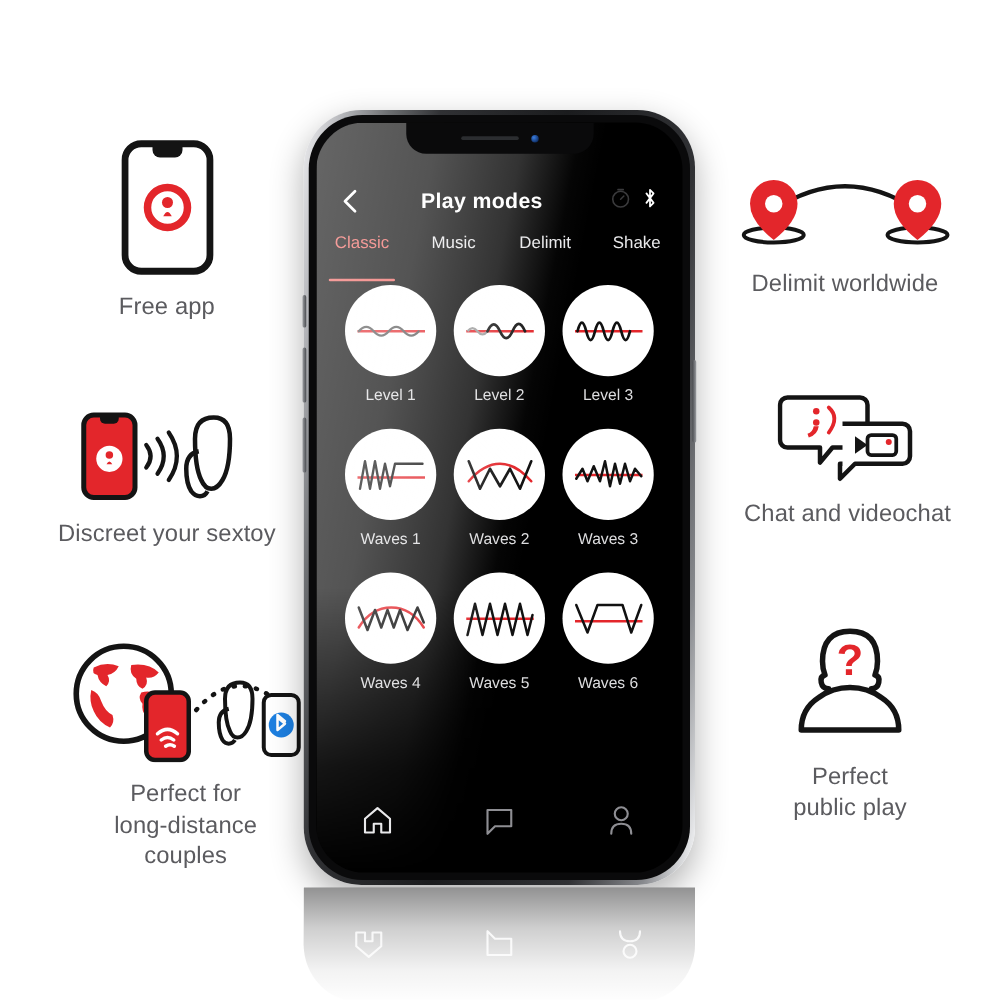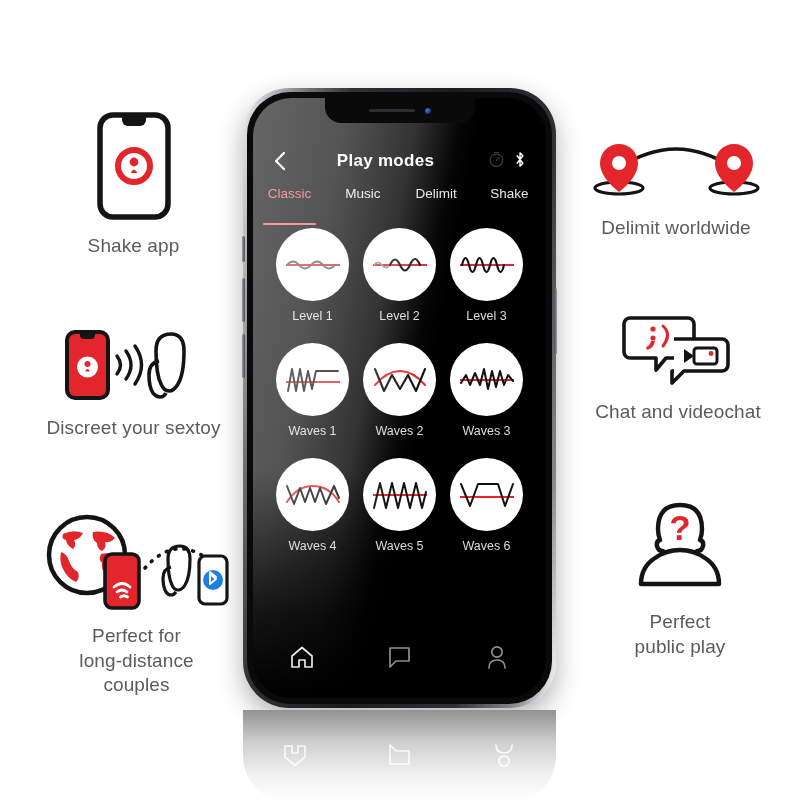--- a/index.html
+++ b/index.html
@@ -14,21 +14,21 @@
   
   .feature { position: absolute; display: flex; flex-direction: column;
              align-items: center; }
   .feature .art { display:flex; align-items:center; justify-content:center; }
   .feature .cap { margin-top: 14px; text-align: center; color:#5b5b5f;
                   font-size: 19px; line-height: 1.30; font-weight: 400;
                   letter-spacing: .1px; white-space: pre-line; }
 
   #f-free-app      { left: 36px;  top: 112px;  width: 195px; }
   #f-control       { left: 26px;  top: 328px;  width: 215px; }
-  #f-longdistance  { left: 24px;  top: 512px;  width: 225px; }
+  #f-longdistance  { left: 36px;  top: 512px;  width: 225px; }
   #f-connect       { left: 572px; top: 140px;  width: 208px; }
   #f-chat          { left: 580px; top: 312px;  width: 196px; }
   #f-discreet      { left: 600px; top: 500px;  width: 160px; }
 
   
   #phone-wrap { position:absolute; left:243px; top:88px; width:313px; height:620px; }
   .phone-body {
     position:absolute; inset:0;
     border-radius: 46px;
     background: linear-gradient(100deg,#f0f0f2 0%,#b9babe 7%,#6e7073 16%,
@@ -135,21 +135,21 @@
   <div class="feature" id="f-free-app">
     <div class="art">
       <svg width="74" height="108" viewBox="0 0 74 108">
         <rect x="3" y="3" width="68" height="102" rx="13" ry="13" fill="#fff" stroke="#141414" stroke-width="5.5"></rect>
         <path d="M25 5 h24 a0 0 0 0 1 0 0 v3 a6 6 0 0 1 -6 6 h-12 a6 6 0 0 1 -6 -6 z" fill="#141414"></path>
         <circle cx="37" cy="54" r="16" fill="none" stroke="#E3262B" stroke-width="6"></circle>
         <circle cx="37" cy="50" r="4.4" fill="#E3262B"></circle>
         <path d="M33.6 61 q3.4 -7 6.8 0 z" fill="#E3262B"></path>
       </svg>
     </div>
-    <div class="cap">Shake app</div>
+    <div class="cap">Free app</div>
   </div>
 
   <div class="feature" id="f-control">
     <div class="art">
       <svg width="150" height="74" viewBox="0 0 150 74">
 
         <rect x="8" y="4" width="41" height="66" rx="8" ry="8" fill="#E3262B" stroke="#141414" stroke-width="4"></rect>
         <path d="M21 5 h15 v2 a4 4 0 0 1 -4 4 h-7 a4 4 0 0 1 -4 -4 z" fill="#141414"></path>
         <circle cx="28.5" cy="39" r="10.5" fill="#fff"></circle>
         <circle cx="28.5" cy="36" r="3" fill="#E3262B"></circle>

